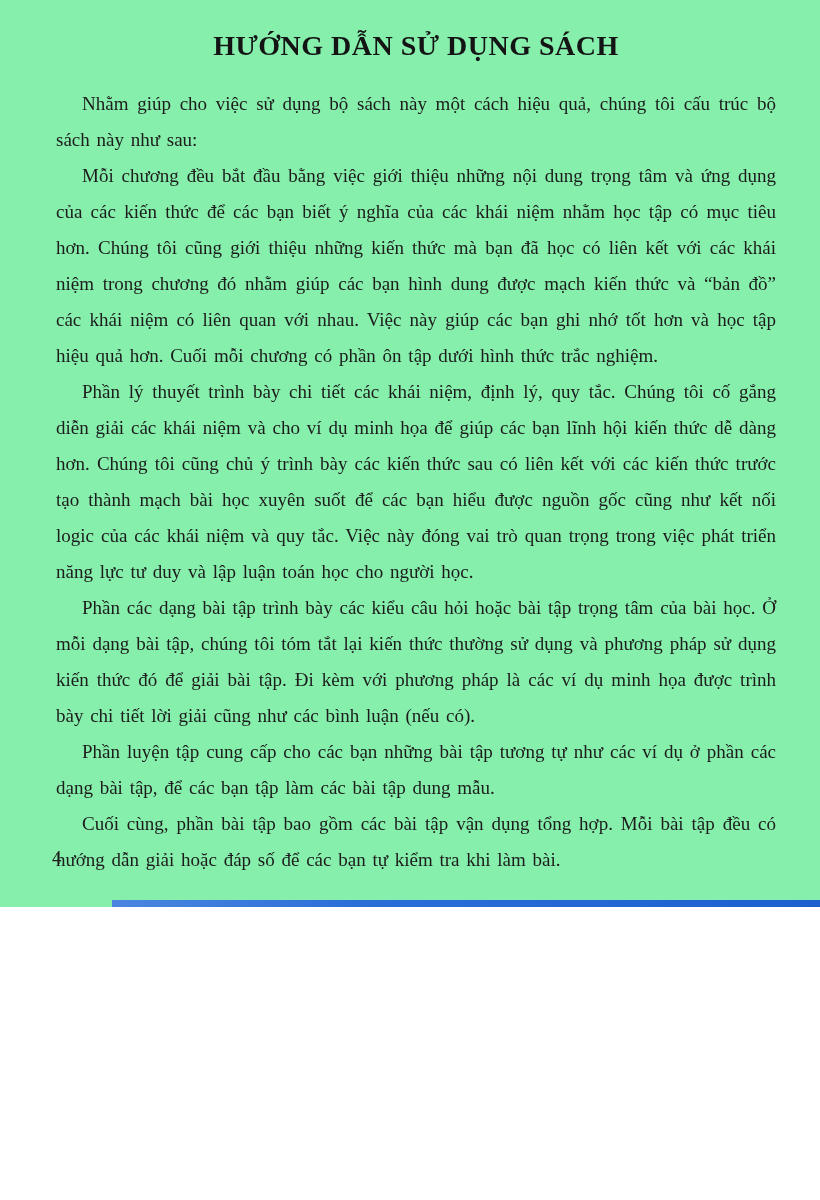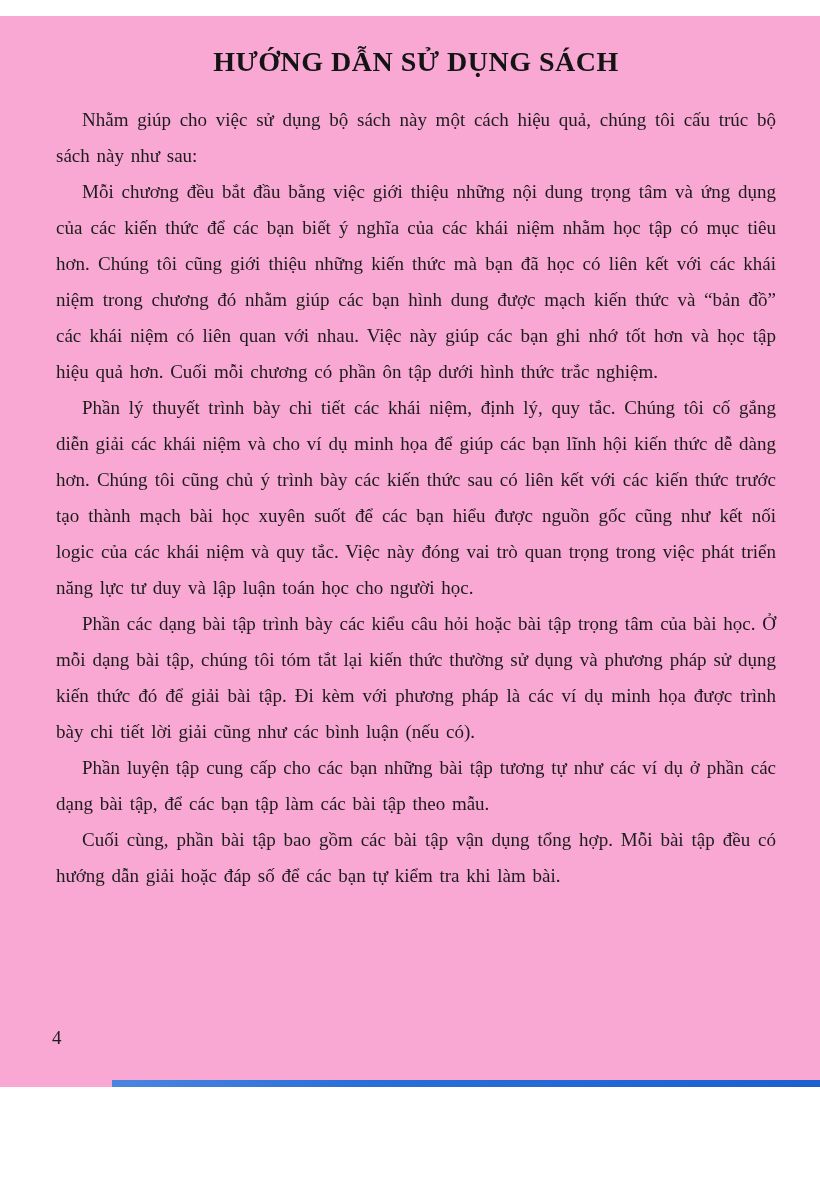--- a/index.html
+++ b/index.html
@@ -3,23 +3,23 @@
 <meta charset="utf-8">
 <style>
   html, body {
     margin: 0;
     padding: 0;
     background: #ffffff;
   }
   .page {
     position: relative;
     width: 820px;
-    height: 1071px;
-    margin: 16px auto;
-    background: #f9a8d4;
+    height: 907px;
+    margin: 0 auto;
+    background: #86efac;
     overflow: hidden;
     font-family: "Liberation Serif", "DejaVu Serif", serif;
     color: #1c1c1c;
   }
   .content {
     padding: 30px 44px 0 56px;
   }
   h1.doc-title {
     margin: 0 0 24px 0;
     text-align: center;
@@ -58,20 +58,20 @@
 <body>
 
 <div class="page">
   <div class="content">
     <h1 class="doc-title">HƯỚNG DẪN SỬ DỤNG SÁCH</h1>
 
     <p class="body-par">Nhằm giúp cho việc sử dụng bộ sách này một cách hiệu quả, chúng tôi cấu trúc bộ sách này như sau:</p>
     <p class="body-par">Mỗi chương đều bắt đầu bằng việc giới thiệu những nội dung trọng tâm và ứng dụng của các kiến thức để các bạn biết ý nghĩa của các khái niệm nhằm học tập có mục tiêu hơn. Chúng tôi cũng giới thiệu những kiến thức mà bạn đã học có liên kết với các khái niệm trong chương đó nhằm giúp các bạn hình dung được mạch kiến thức và “bản đồ” các khái niệm có liên quan với nhau. Việc này giúp các bạn ghi nhớ tốt hơn và học tập hiệu quả hơn. Cuối mỗi chương có phần ôn tập dưới hình thức trắc nghiệm.</p>
     <p class="body-par">Phần lý thuyết trình bày chi tiết các khái niệm, định lý, quy tắc. Chúng tôi cố gắng diễn giải các khái niệm và cho ví dụ minh họa để giúp các bạn lĩnh hội kiến thức dễ dàng hơn. Chúng tôi cũng chủ ý trình bày các kiến thức sau có liên kết với các kiến thức trước tạo thành mạch bài học xuyên suốt để các bạn hiểu được nguồn gốc cũng như kết nối logic của các khái niệm và quy tắc. Việc này đóng vai trò quan trọng trong việc phát triển năng lực tư duy và lập luận toán học cho người học.</p>
     <p class="body-par">Phần các dạng bài tập trình bày các kiểu câu hỏi hoặc bài tập trọng tâm của bài học. Ở mỗi dạng bài tập, chúng tôi tóm tắt lại kiến thức thường sử dụng và phương pháp sử dụng kiến thức đó để giải bài tập. Đi kèm với phương pháp là các ví dụ minh họa được trình bày chi tiết lời giải cũng như các bình luận (nếu có).</p>
-    <p class="body-par">Phần luyện tập cung cấp cho các bạn những bài tập tương tự như các ví dụ ở phần các dạng bài tập, để các bạn tập làm các bài tập theo mẫu.</p>
+    <p class="body-par">Phần luyện tập cung cấp cho các bạn những bài tập tương tự như các ví dụ ở phần các dạng bài tập, để các bạn tập làm các bài tập dung mẫu.</p>
     <p class="body-par">Cuối cùng, phần bài tập bao gồm các bài tập vận dụng tổng hợp. Mỗi bài tập đều có hướng dẫn giải hoặc đáp số để các bạn tự kiểm tra khi làm bài.</p>
   </div>
 
   <div class="page-number">4</div>
 
   <div class="bottom-strip"></div>
 </div>
 
 </body></html>

